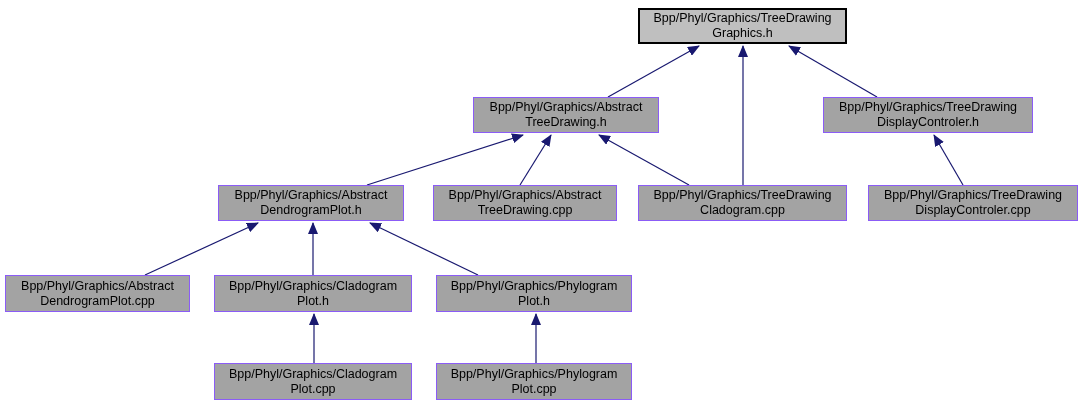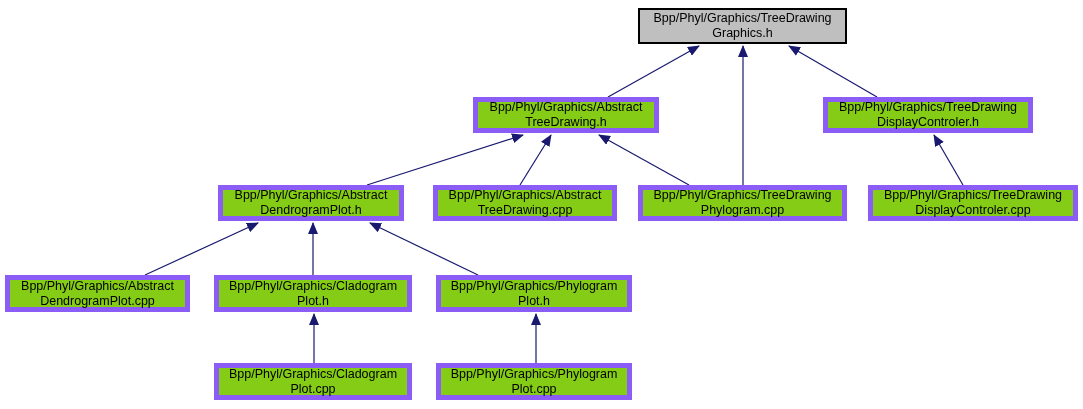--- a/index.html
+++ b/index.html
@@ -17,22 +17,22 @@
   }
   #edge-layer {
     position: absolute;
     left: 0; top: 0;
     width: 1083px;
     height: 409px;
   }
   .node {
     position: absolute;
     box-sizing: border-box;
-    border: 5px solid #8b5cf6;
-    background: #84cc16;
+    border: 1px solid #8b5cf6;
+    background: #a3a3a3;
     display: flex;
     flex-direction: column;
     align-items: center;
     justify-content: center;
     text-align: center;
     font-size: 12.5px;
     line-height: 15px;
     color: #000000;
     cursor: pointer;
     white-space: nowrap;
@@ -83,21 +83,21 @@
       <div class="node" style="left: 218px; top: 185px; width: 186px; height: 36px;">
         <span>Bpp/Phyl/Graphics/Abstract</span>
         <span>DendrogramPlot.h</span>
       </div>
       <div class="node" style="left: 433px; top: 185px; width: 184px; height: 36px;">
         <span>Bpp/Phyl/Graphics/Abstract</span>
         <span>TreeDrawing.cpp</span>
       </div>
       <div class="node" style="left: 638px; top: 185px; width: 209px; height: 36px;">
         <span>Bpp/Phyl/Graphics/TreeDrawing</span>
-        <span>Phylogram.cpp</span>
+        <span>Cladogram.cpp</span>
       </div>
       <div class="node" style="left: 868px; top: 185px; width: 210px; height: 36px;">
         <span>Bpp/Phyl/Graphics/TreeDrawing</span>
         <span>DisplayControler.cpp</span>
       </div>
       <div class="node" style="left: 5px; top: 275px; width: 185px; height: 37px;">
         <span>Bpp/Phyl/Graphics/Abstract</span>
         <span>DendrogramPlot.cpp</span>
       </div>
       <div class="node" style="left: 214px; top: 275px; width: 198px; height: 37px;">

